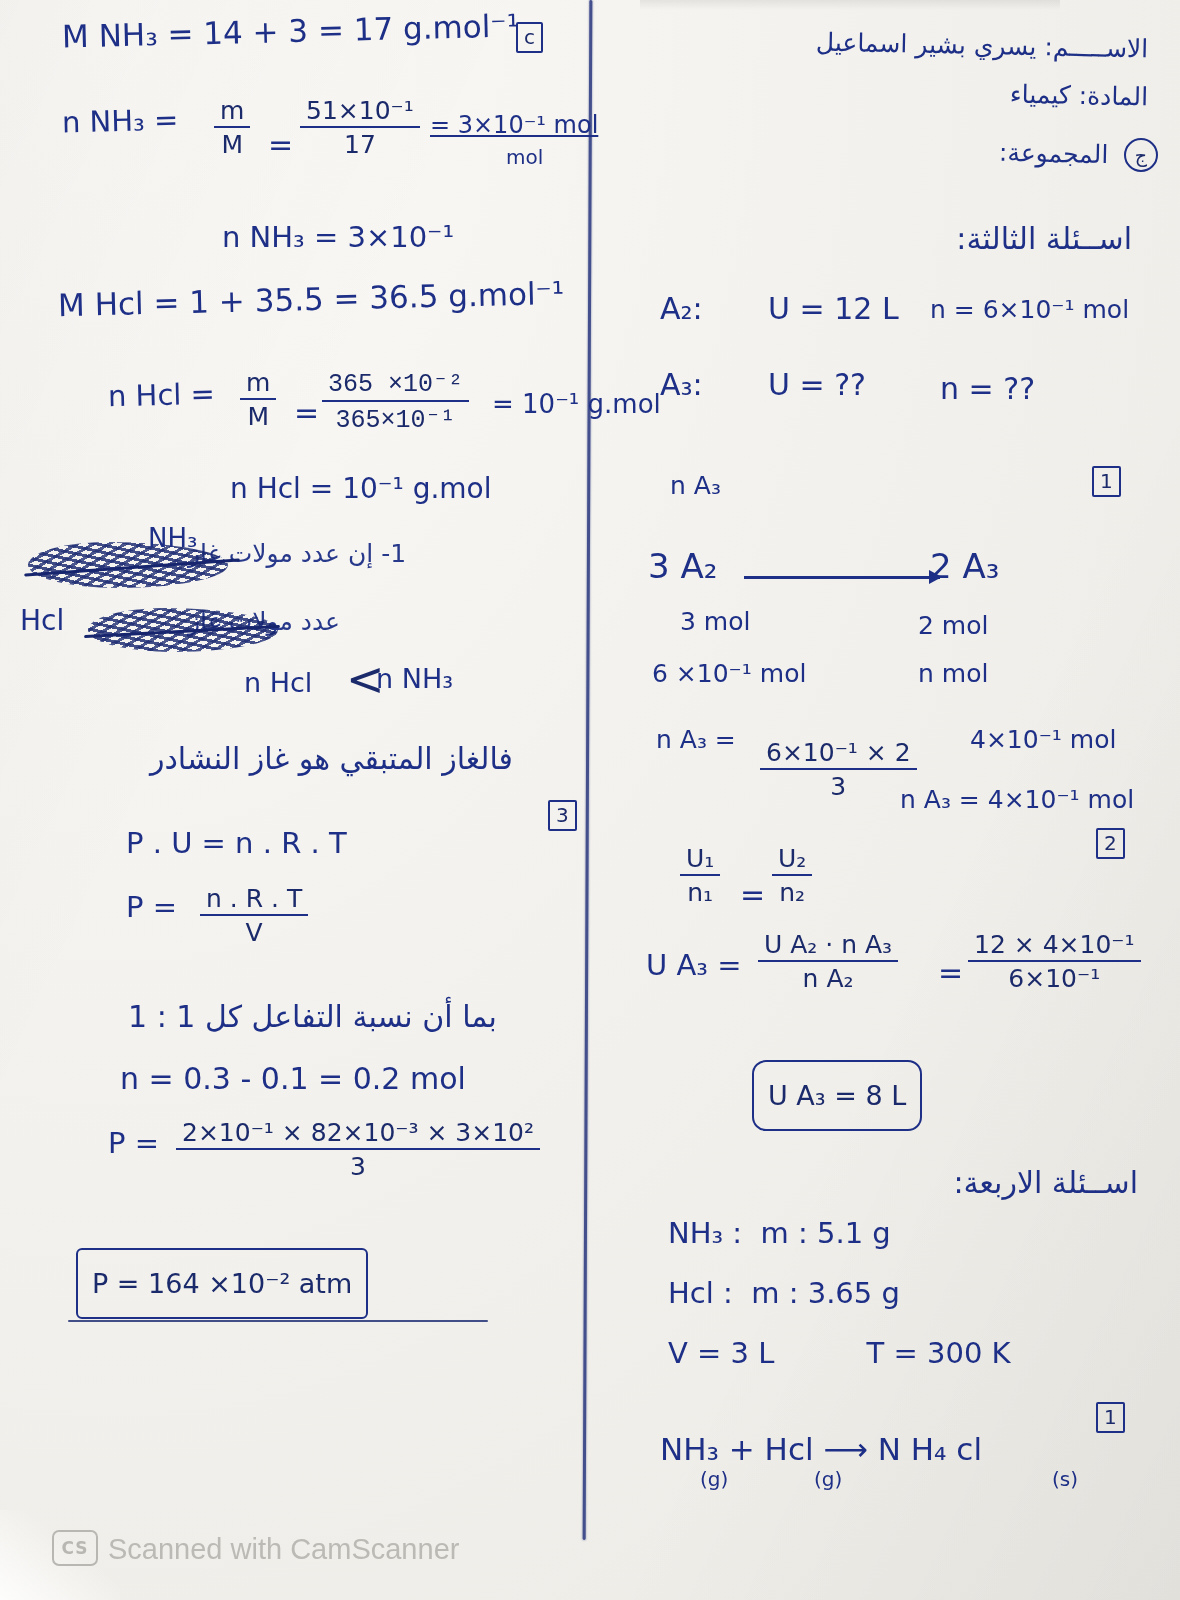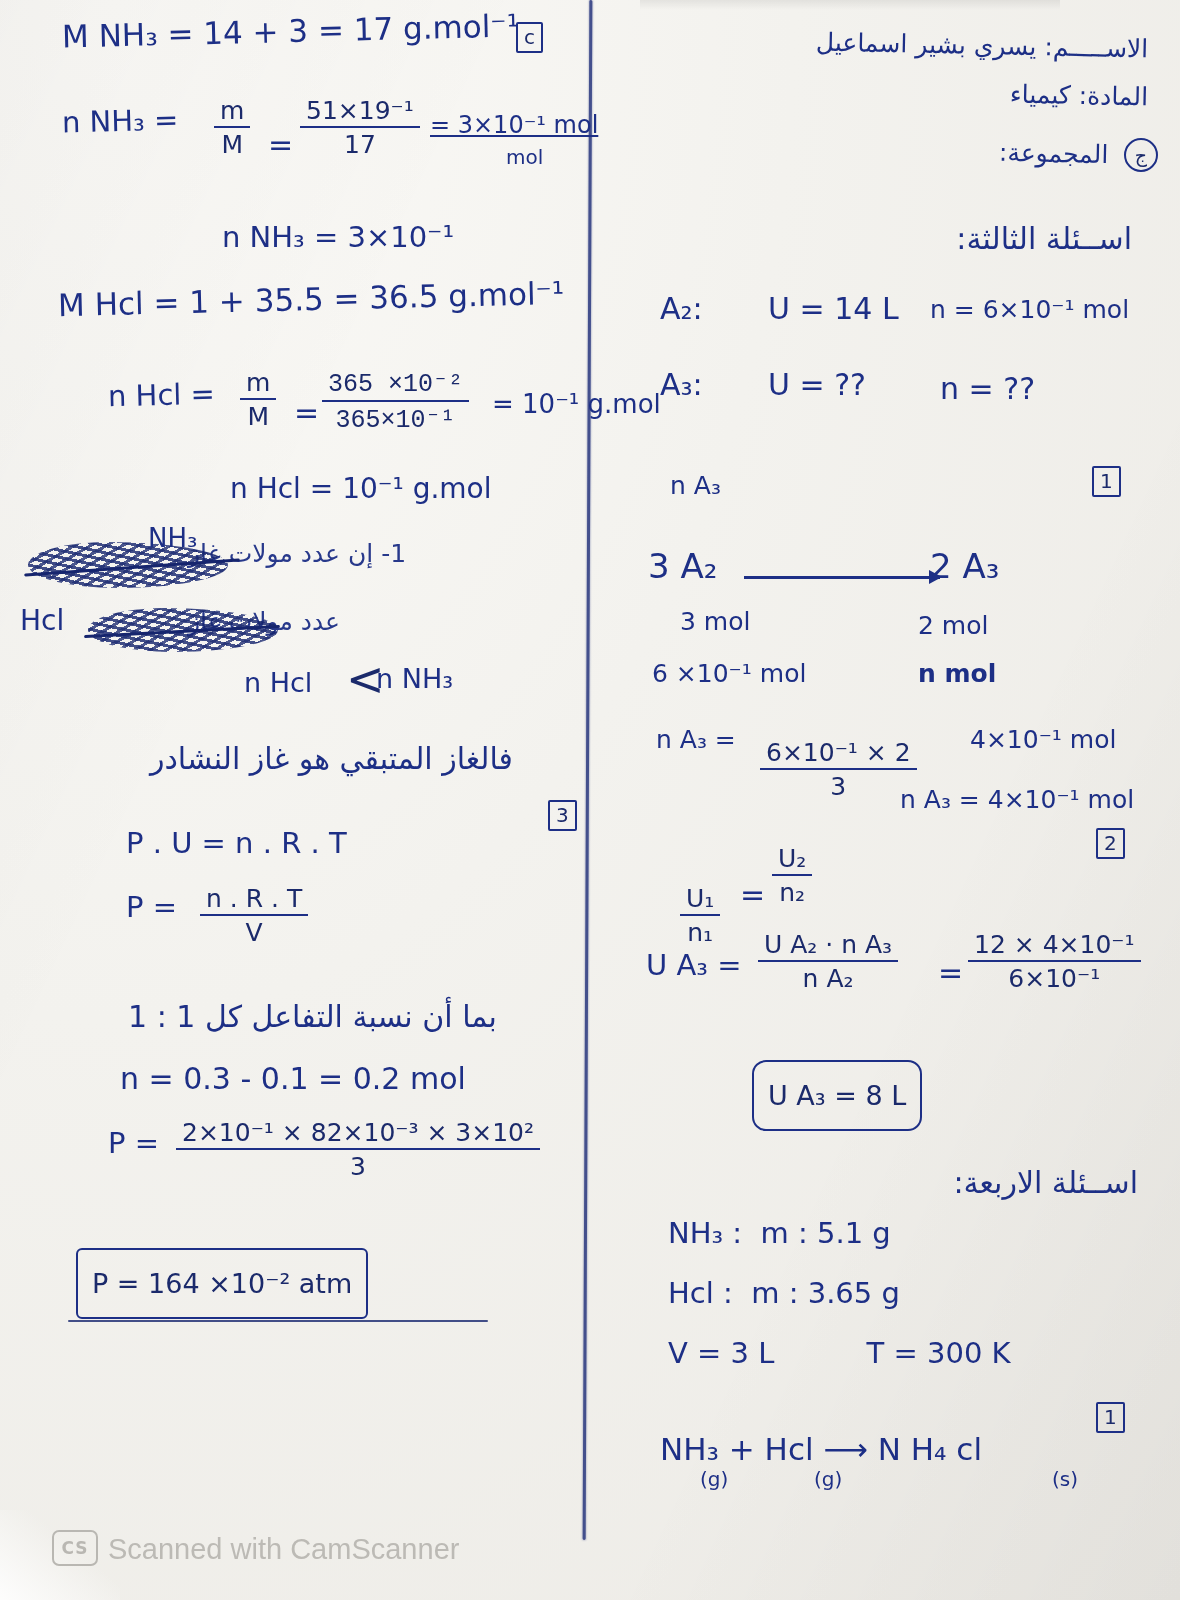--- a/index.html
+++ b/index.html
@@ -126,50 +126,50 @@
 <div class="divider"></div>
 
 <div class="hw med ar slant3" style="top:32px;right:32px;">الاســـــم: يسري بشير اسماعيل</div>
 <div class="hw med ar slant3" style="top:82px;right:32px;">المادة: كيمياء</div>
 <div class="hw med ar slant3" style="top:140px;right:72px;">المجموعة:</div>
 <div class="circnum" style="top:138px;right:22px;">ج</div>
 
 <div class="hw big ar" style="top:222px;right:48px;">اســئلة الثالثة:</div>
 
 <div class="hw big" style="top:292px;left:660px;">A₂:</div>
-<div class="hw big" style="top:292px;left:768px;">U = 14 L</div>
+<div class="hw big" style="top:292px;left:768px;">U = 12 L</div>
 <div class="hw med" style="top:296px;left:930px;">n = 6×10⁻¹ mol</div>
 
 <div class="hw big" style="top:368px;left:660px;">A₃:</div>
 <div class="hw big" style="top:368px;left:768px;">U = ??</div>
 <div class="hw big" style="top:372px;left:940px;">n = ??</div>
 
 <div class="hw med" style="top:472px;left:670px;">n A₃</div>
 <div class="boxnum" style="top:466px;left:1092px;">1</div>
 
 <div class="hw" style="top:548px;left:648px;font-size:34px;">3 A₂</div>
 <div class="arrow" style="top:576px;left:744px;width:196px;"></div>
 <div class="hw" style="top:548px;left:930px;font-size:34px;">2 A₃</div>
 
 <div class="hw med" style="top:608px;left:680px;">3 mol</div>
 <div class="hw med" style="top:612px;left:918px;">2 mol</div>
 <div class="hw med" style="top:660px;left:652px;">6 ×10⁻¹ mol</div>
-<div class="hw med" style="top:660px;left:918px;font-weight:bold;">n mol</div>
+<div class="hw med" style="top:660px;left:918px;">n mol</div>
 
 <div class="hw med" style="top:726px;left:656px;">n A₃ =</div>
 <div class="frac" style="top:738px;left:760px;">
   <span class="num">6×10⁻¹ × 2</span>
   <span class="bar"></span>
   <span class="den">3</span>
 </div>
 <div class="hw med" style="top:726px;left:970px;">4×10⁻¹ mol</div>
 <div class="hw med" style="top:786px;left:900px;">n A₃ = 4×10⁻¹ mol</div>
 <div class="boxnum" style="top:828px;left:1096px;">2</div>
 
-<div class="frac" style="top:884px;left:680px;text-align:center;">
+<div class="frac" style="top:844px;left:680px;text-align:center;">
   <span class="num">U₁</span>
   <span class="bar"></span>
   <span class="den">n₁</span>
 </div>
 <div class="hw big" style="top:878px;left:740px;">=</div>
 <div class="frac" style="top:844px;left:772px;text-align:center;">
   <span class="num">U₂</span>
   <span class="bar"></span>
   <span class="den">n₂</span>
 </div>
@@ -204,21 +204,21 @@
 <div class="boxnum" style="top:22px;left:516px;">c</div>
 
 <div class="hw slant" style="top:106px;left:62px;font-size:29px;">n NH₃ =</div>
 <div class="frac" style="top:96px;left:214px;">
   <span class="num">m</span>
   <span class="bar"></span>
   <span class="den">M</span>
 </div>
 <div class="hw big" style="top:128px;left:268px;">=</div>
 <div class="frac" style="top:96px;left:300px;">
-  <span class="num">51×19⁻¹</span>
+  <span class="num">51×10⁻¹</span>
   <span class="bar"></span>
   <span class="den">17</span>
 </div>
 <div class="hw sml" style="top:112px;left:430px;font-size:24px;text-decoration:underline;">= 3×10⁻¹ mol</div>
 <div class="hw sml" style="top:146px;left:506px;">mol</div>
 
 <div class="hw" style="top:222px;left:222px;font-size:29px;">n NH₃ = 3×10⁻¹</div>
 
 <div class="hw slant" style="top:282px;left:58px;font-size:31px;">M Hcl = 1 + 35.5 = 36.5 g.mol⁻¹</div>
 

